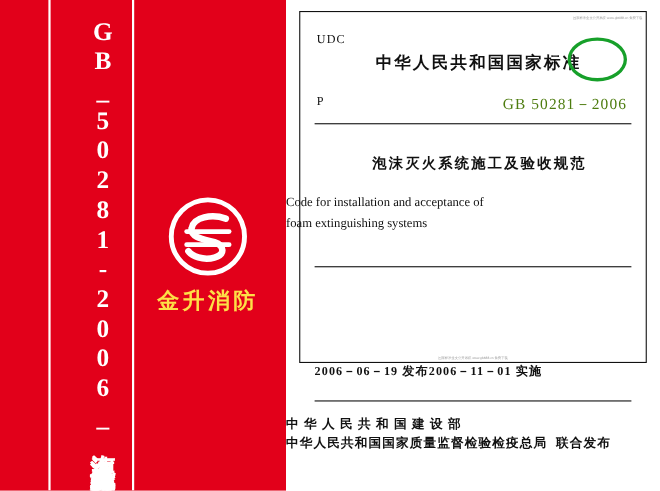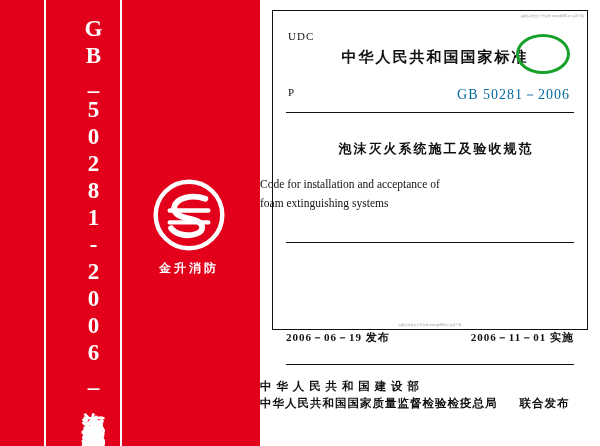--- a/index.html
+++ b/index.html
@@ -65,23 +65,23 @@
     text-align: center;
   }
   .logo-mark {
     width: 74px;
     height: 74px;
     margin: 0 auto;
     display: block;
   }
   .logo-text {
     margin-top: 8px;
-    color: #ffffff;
-    font-family: "Liberation Serif", serif;
-    font-size: 12px;
+    color: #fde047;
+    font-family: "Liberation Serif", serif;
+    font-size: 20px;
     font-weight: bold;
     letter-spacing: 3px;
   }
 
   
   .cover {
     position: relative;
     width: 340px;
     height: 340px;
     background: #ffffff;
@@ -161,21 +161,21 @@
     font-size: 24px;
     letter-spacing: 1px;
   }
 
   .std-no {
     position: absolute;
     right: 30px;
     top: 86px;
     font-family: "Liberation Serif", serif;
     font-size: 14px;
-    color: #0369a1;
+    color: #4d7c0f;
     letter-spacing: 1px;
   }
 
   .rule {
     position: absolute;
     left: 26px;
     right: 26px;
     height: 1px;
     background: #111;
   }
@@ -203,43 +203,41 @@
     line-height: 19px;
     color: #111;
   }
 
   .dates {
     position: absolute;
     left: 26px;
     right: 26px;
     top: 330px;
     display: flex;
-    justify-content: space-between;
     font-family: "Liberation Serif", serif;
     font-size: 11px;
     font-weight: bold;
     color: #111;
-    gap: 36px;
   }
   .date-cell { white-space: nowrap; letter-spacing: 1px; }
 
   .publishers {
     position: absolute;
     left: 0; right: 0;
     top: 378px;
     text-align: left;
     font-family: "Liberation Serif", serif;
     font-size: 11.5px;
     font-weight: bold;
     line-height: 17px;
     color: #111;
     letter-spacing: 1px;
   }
   .pub-line2 { display: inline-block; }
-  .joint { margin-left: 18px; }
+  .joint { margin-left: 4px; }
 </style>
 </head>
 <body>
 
 <div class="page">
 
   <div class="spine">
     <div class="spine-rule r1"></div>
     <div class="spine-rule r2"></div>
 

